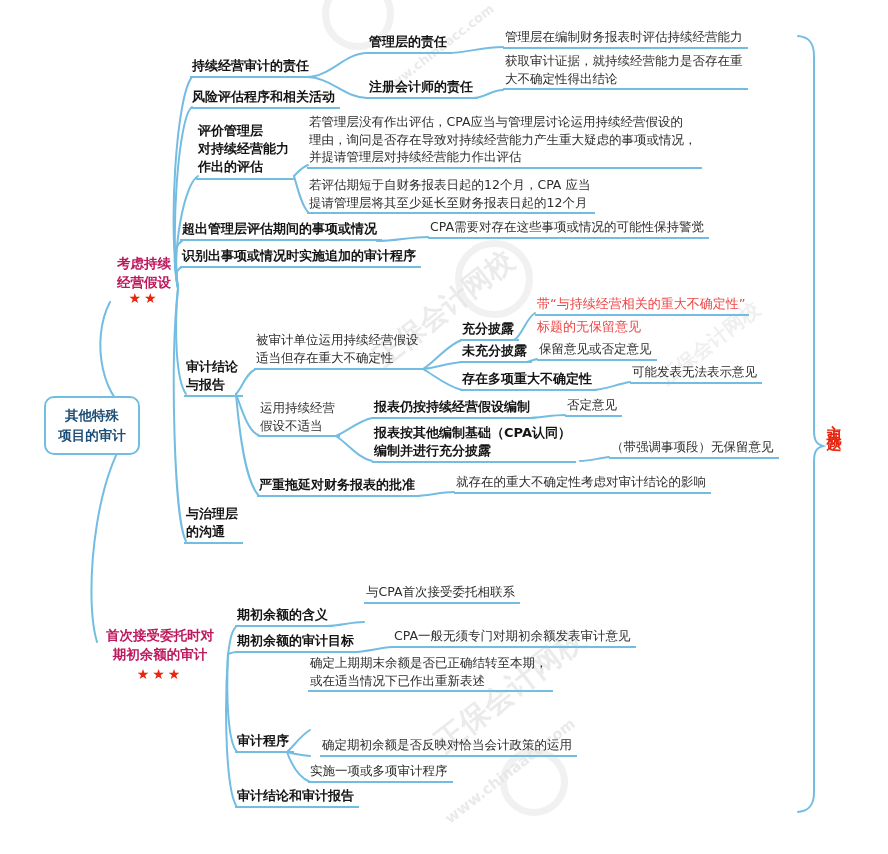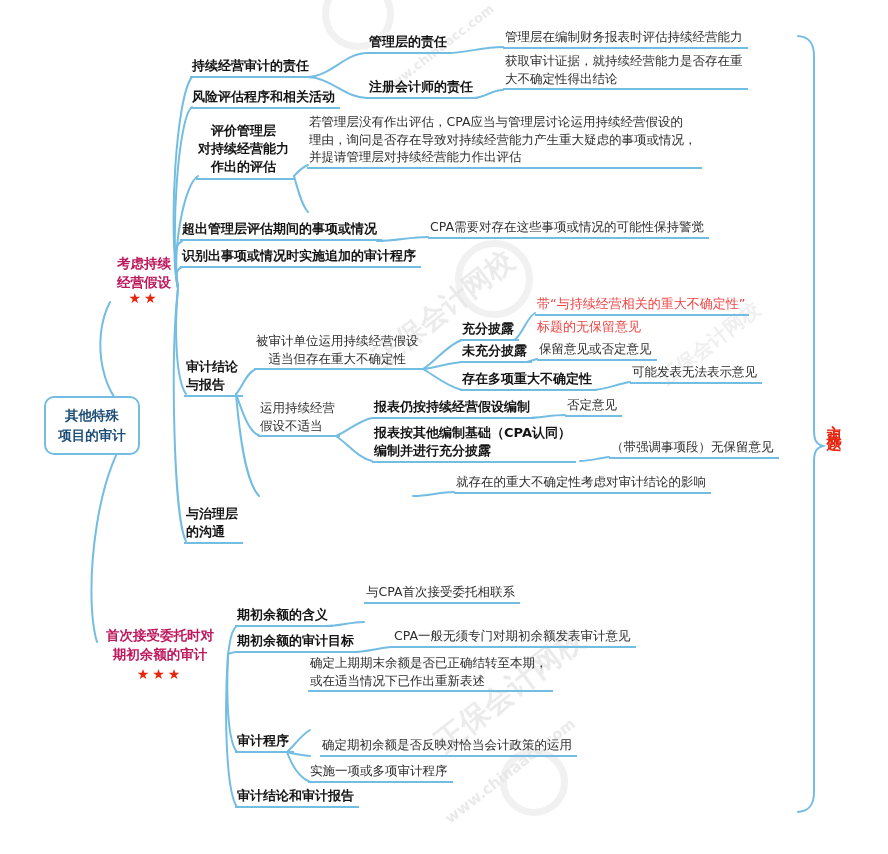--- a/index.html
+++ b/index.html
@@ -2,21 +2,21 @@
 <html><head>
 <meta charset="utf-8">
 <style>
   html,body{margin:0;padding:0;background:#fff;}
   .canvas{position:relative;width:888px;height:854px;background:#ffffff;overflow:hidden;
           font-family:"DejaVu Sans","Liberation Sans",sans-serif;}
   svg.lines{position:absolute;left:0;top:0;width:888px;height:854px;}
   .node{position:absolute;white-space:pre-line;font-size:12.5px;color:#2d2d2d;line-height:1.4;
         border-bottom:2px solid #74bde2;padding:0 5px 1px 2px;}
   .b{font-weight:bold;color:#141414;font-size:13px;}
-  .ctr{text-align:center;}
+  .ctr{text-align:left;font-family:Liberation Serif, serif;}
   .root{position:absolute;left:44px;top:396px;width:76px;border:2px solid #74bde2;border-radius:10px;
         padding:7px 8px;color:#1d4e77;font-weight:bold;font-size:13.5px;text-align:center;
         white-space:pre-line;background:#fff;line-height:1.5;}
   .blabel{position:absolute;font-weight:bold;font-size:13.5px;color:#be185d;text-align:center;
           white-space:pre-line;line-height:1.4;}
   .stars{position:absolute;color:#e8250f;font-size:14px;letter-spacing:3px;text-align:center;}
   .side{position:absolute;left:824px;top:412px;writing-mode:vertical-rl;color:#e8250f;
         font-weight:bold;font-size:15px;letter-spacing:6px;}
   .wm{position:absolute;color:#d9d9d9;transform:rotate(-38deg);pointer-events:none;
       white-space:nowrap;font-weight:bold;}
@@ -106,20 +106,22 @@
   <div class="node b" style="left:367px;top:78px;">注册会计师的责任</div>
   <div class="node" style="left:503px;top:52px;">获取审计证据，就持续经营能力是否存在重
 大不确定性得出结论</div>
   <div class="node b" style="left:190px;top:88px;">风险评估程序和相关活动</div>
   <div class="node b ctr" style="left:196px;top:122px;">评价管理层
 对持续经营能力
 作出的评估</div>
   <div class="node" style="left:307px;top:113px;">若管理层没有作出评估，CPA应当与管理层讨论运用持续经营假设的
 理由，询问是否存在导致对持续经营能力产生重大疑虑的事项或情况，
 并提请管理层对持续经营能力作出评估</div>
+  <div class="node" style="left:307px;top:176px;">若评估期短于自财务报表日起的12个月，CPA 应当
+提请管理层将其至少延长至财务报表日起的12个月</div>
   <div class="node b" style="left:180px;top:220px;">超出管理层评估期间的事项或情况</div>
   <div class="node" style="left:428px;top:218px;">CPA需要对存在这些事项或情况的可能性保持警觉</div>
   <div class="node b" style="left:180px;top:247px;">识别出事项或情况时实施追加的审计程序</div>
   <div class="node b" style="left:184px;top:358px;">审计结论
 与报告</div>
   <div class="node ctr" style="left:254px;top:332px;">被审计单位运用持续经营假设
 适当但存在重大不确定性</div>
   <div class="node b" style="left:460px;top:320px;">充分披露</div>
   <div class="two-line-leaf" style="left:535px;top:295px;">
     <span class="l1">带“与持续经营相关的重大不确定性”</span>
@@ -129,20 +131,21 @@
   <div class="node" style="left:537px;top:340px;">保留意见或否定意见</div>
   <div class="node b" style="left:460px;top:370px;">存在多项重大不确定性</div>
   <div class="node" style="left:630px;top:363px;">可能发表无法表示意见</div>
   <div class="node" style="left:258px;top:399px;">运用持续经营
 假设不适当</div>
   <div class="node b" style="left:372px;top:398px;">报表仍按持续经营假设编制</div>
   <div class="node" style="left:565px;top:396px;">否定意见</div>
   <div class="node b" style="left:372px;top:424px;">报表按其他编制基础（CPA认同）
 编制并进行充分披露</div>
   <div class="node" style="left:609px;top:438px;">（带强调事项段）无保留意见</div>
+  <div class="node b" style="left:257px;top:476px;">严重拖延对财务报表的批准</div>
   <div class="node" style="left:454px;top:473px;">就存在的重大不确定性考虑对审计结论的影响</div>
   <div class="node b" style="left:184px;top:505px;">与治理层
 的沟通</div>
 
   <div class="blabel" style="left:92px;top:626px;width:136px;">首次接受委托时对
 期初余额的审计</div>
   <div class="stars" style="left:92px;top:666px;width:136px;">★★★</div>
 
   <div class="node b" style="left:235px;top:606px;">期初余额的含义</div>
   <div class="node" style="left:364px;top:583px;">与CPA首次接受委托相联系</div>

